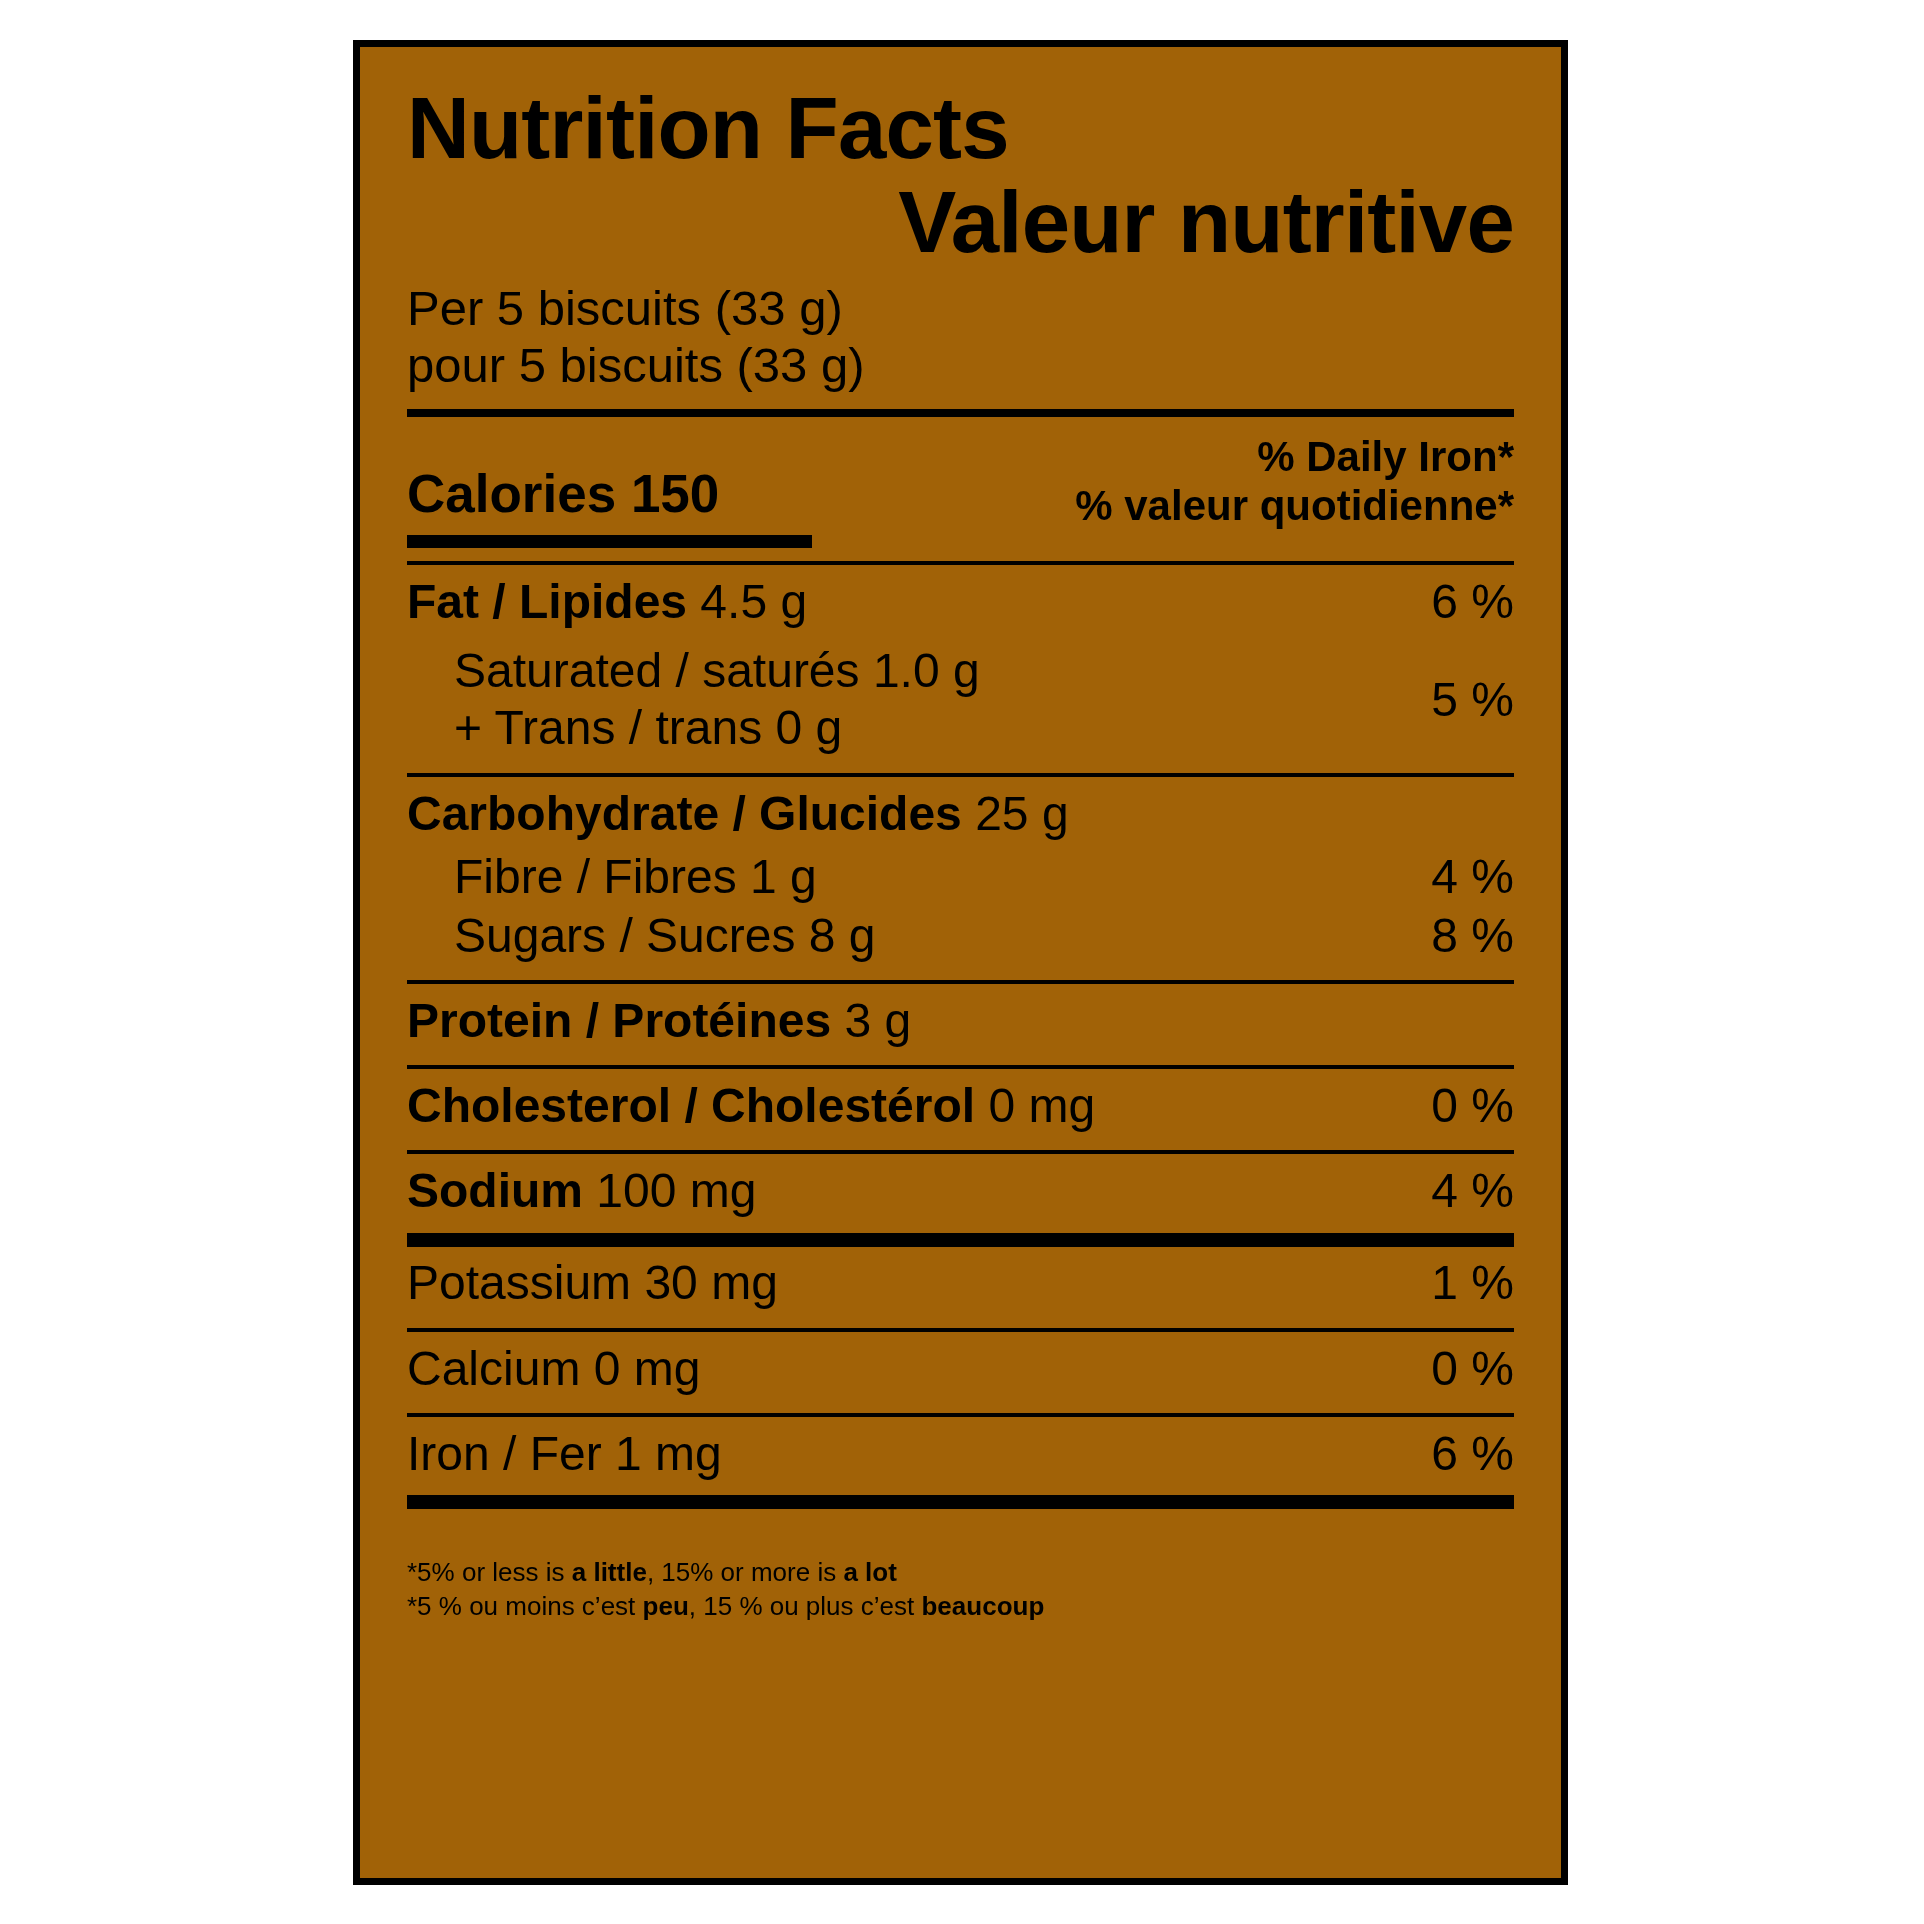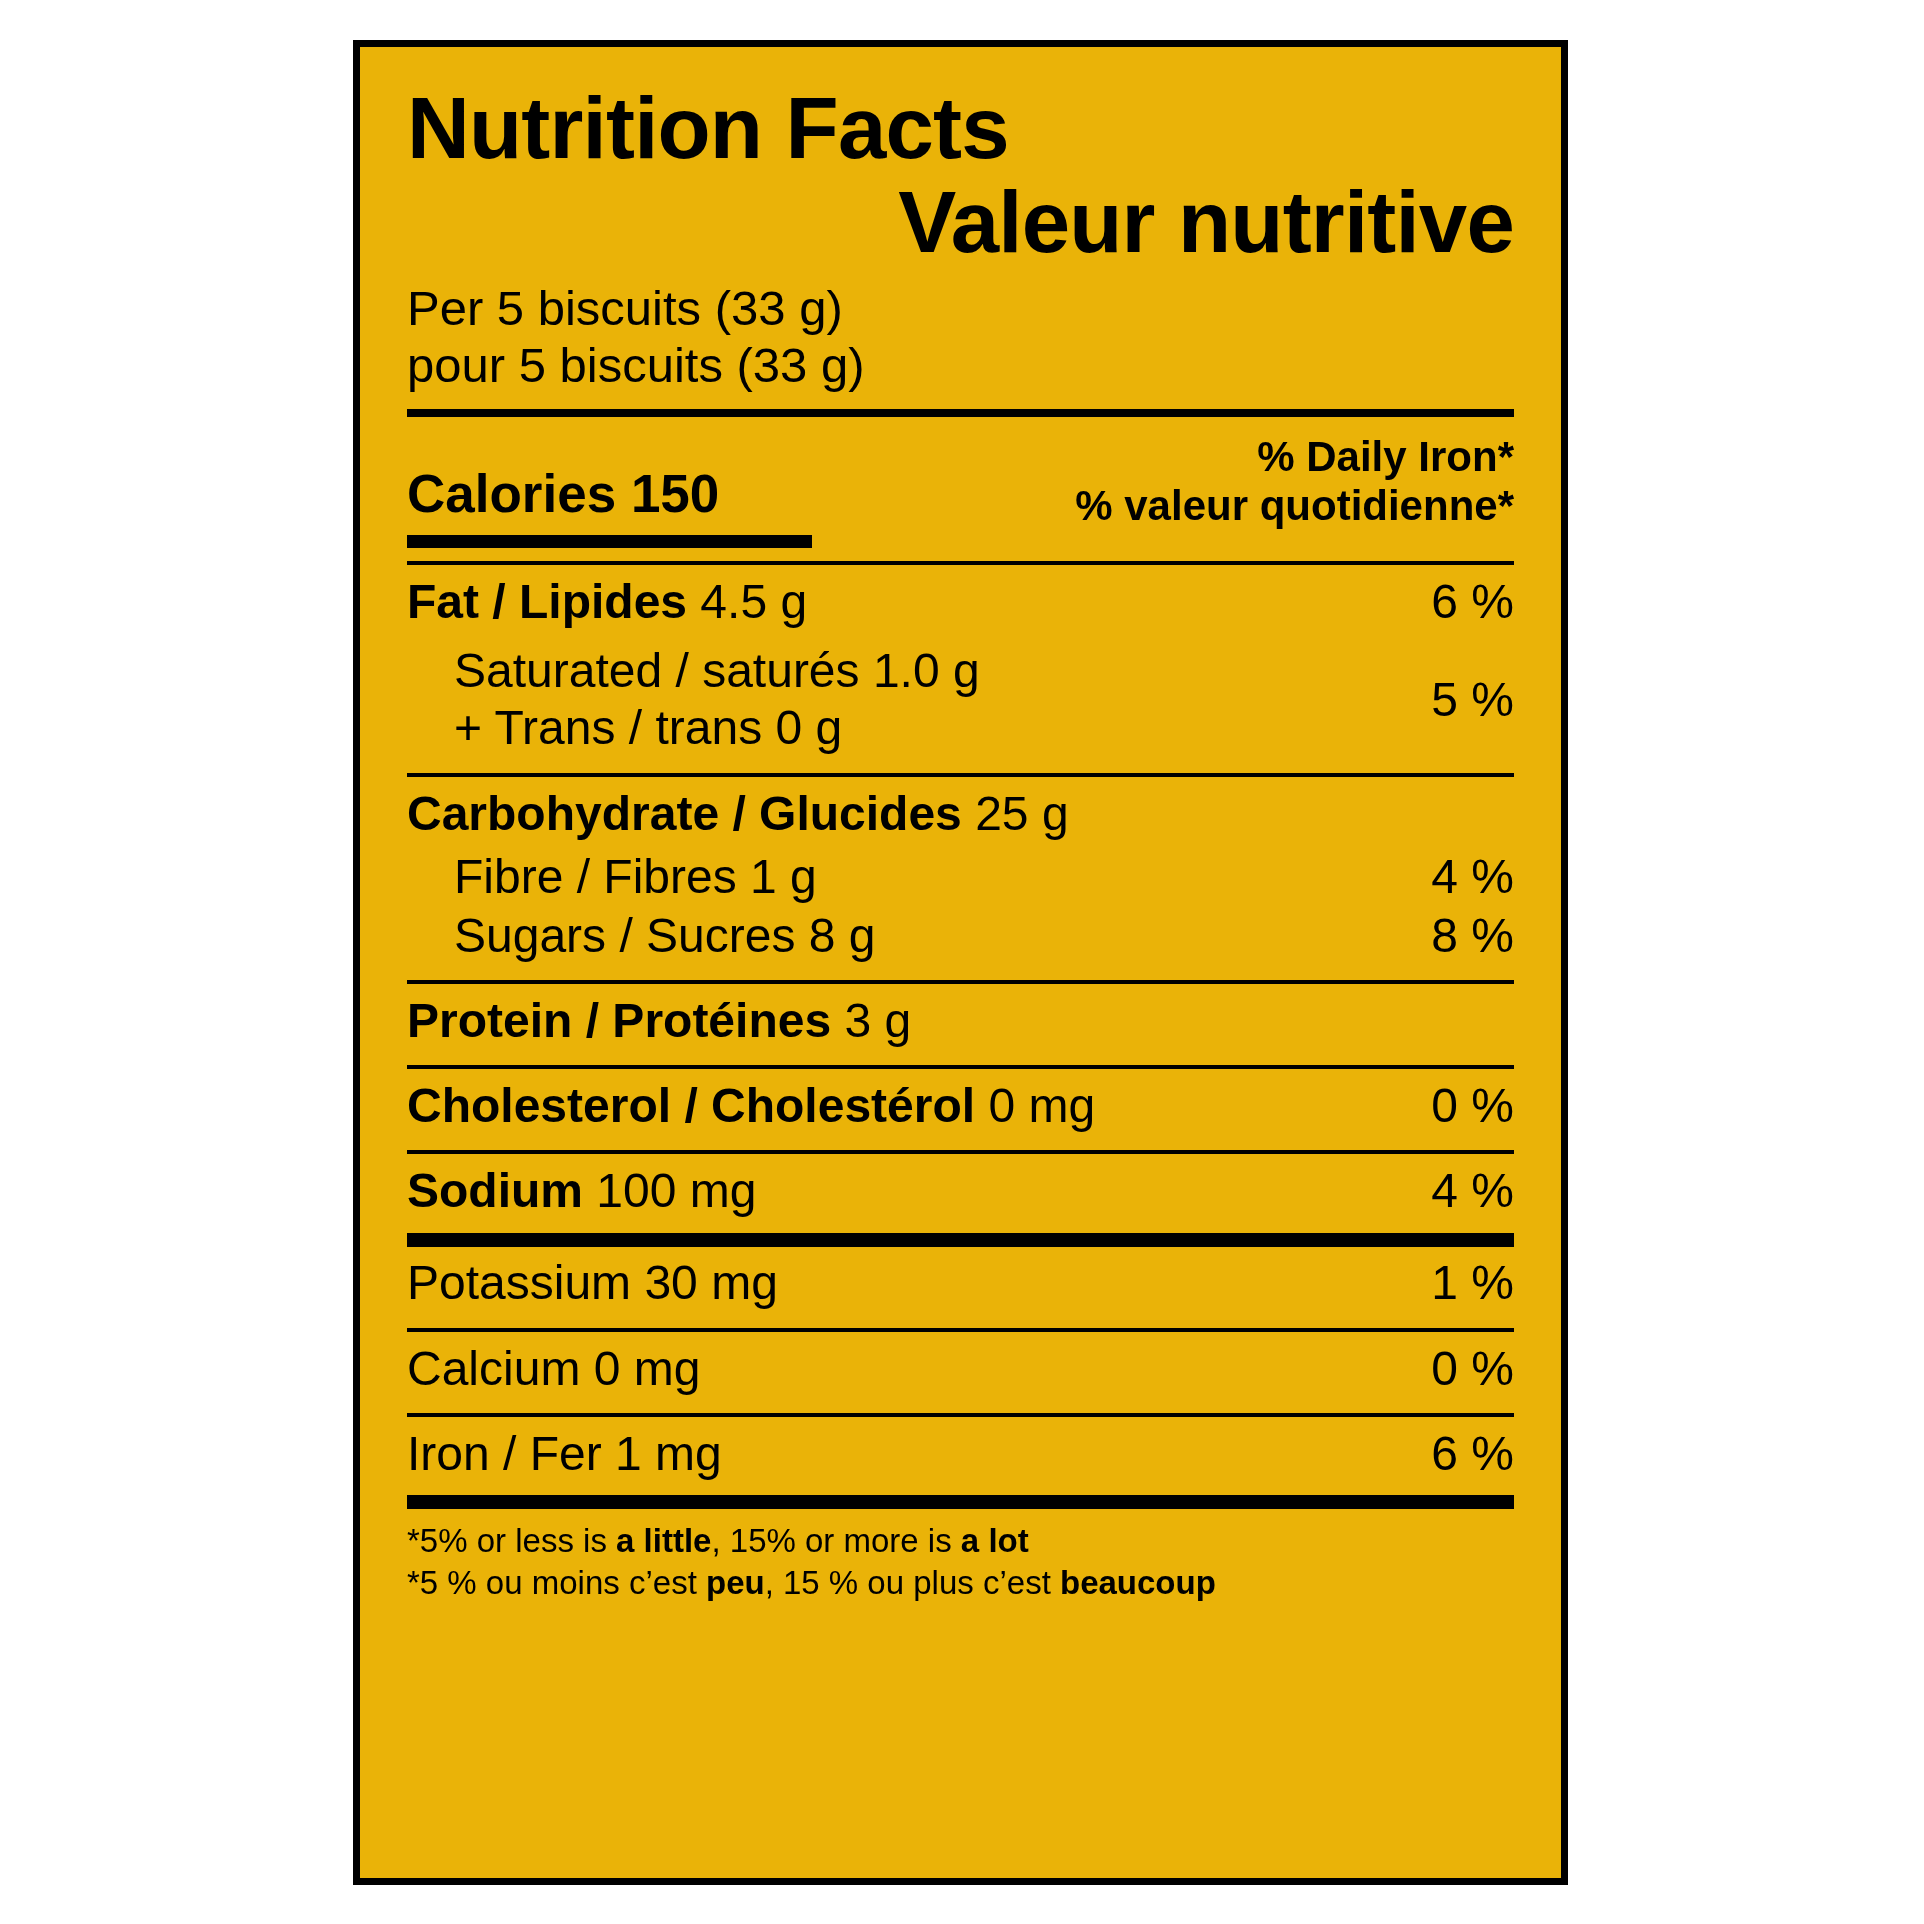--- a/index.html
+++ b/index.html
@@ -21,21 +21,21 @@
     box-sizing: border-box;
   }
   .panel {
     position: absolute;
     left: 353px;
     top: 40px;
     width: 1215px;
     height: 1845px;
     border: 7.2px solid #000;
     box-sizing: border-box;
-    background: #eab308;
+    background: #a16207;
     padding: 34px 47px 16px 47px;
   }
   .title {
     font-size: 87px;
     font-weight: bold;
     letter-spacing: -0.8px;
     line-height: 1.08;
     margin: 0;
   }
   .title2 {
@@ -108,23 +108,24 @@
   b { font-weight: bold; }
   .sat-block {
     display: flex;
     justify-content: space-between;
     align-items: center;
     font-size: 48px;
     padding: 4.8px 0 6.4px 0;
   }
   .sat-lines { line-height: 1.2; padding-left: 47px;}
   .footnote {
-    font-size: 33px;
+    font-size: 26px;
     line-height: 1.28;
     padding-top: 11.2px;
+    margin-top: 36px;
   }
   .footnote div { white-space: nowrap; }
 </style>
 </head>
 <body>
 
 <div class="page">
   <div class="panel">
 
     <div class="title">Nutrition Facts</div>

